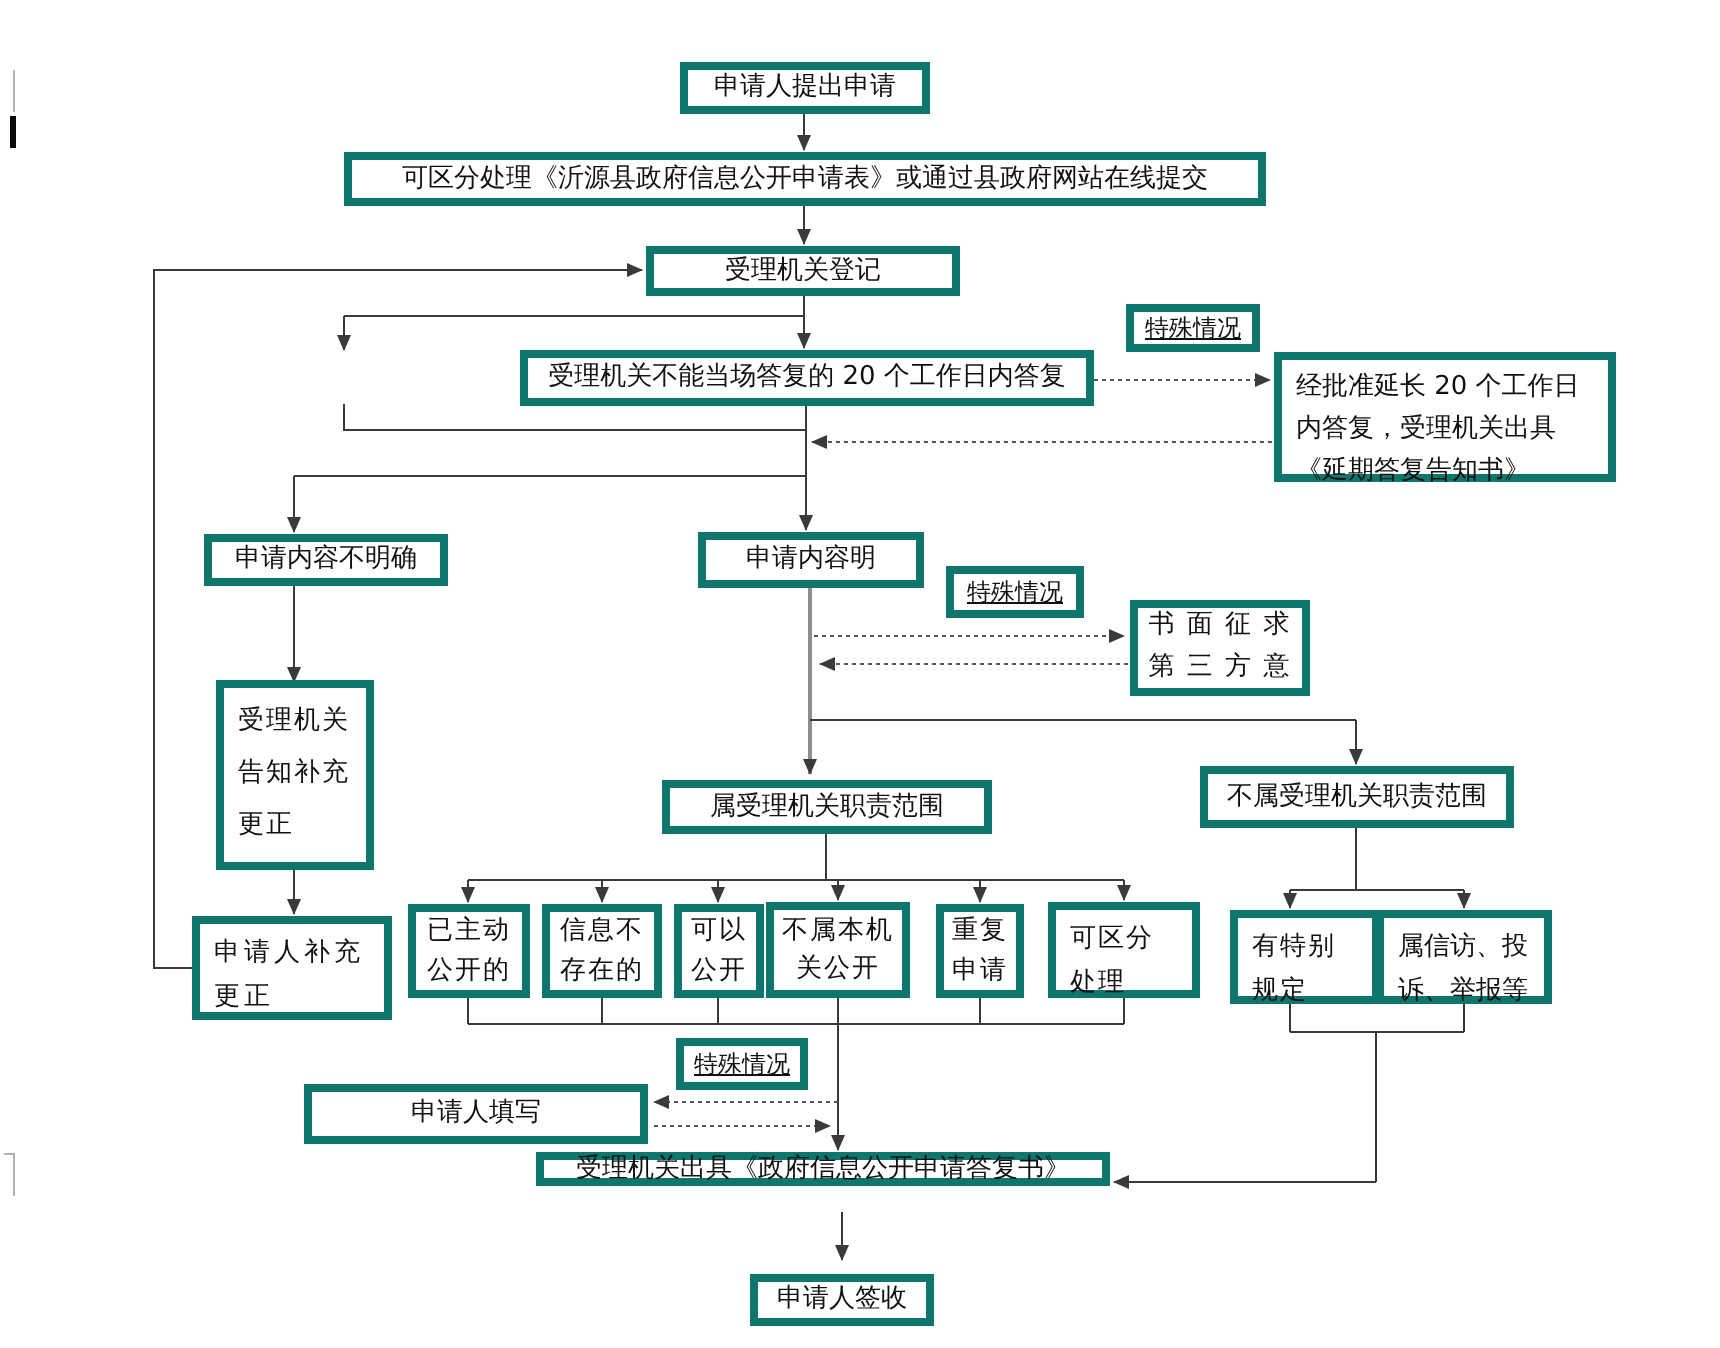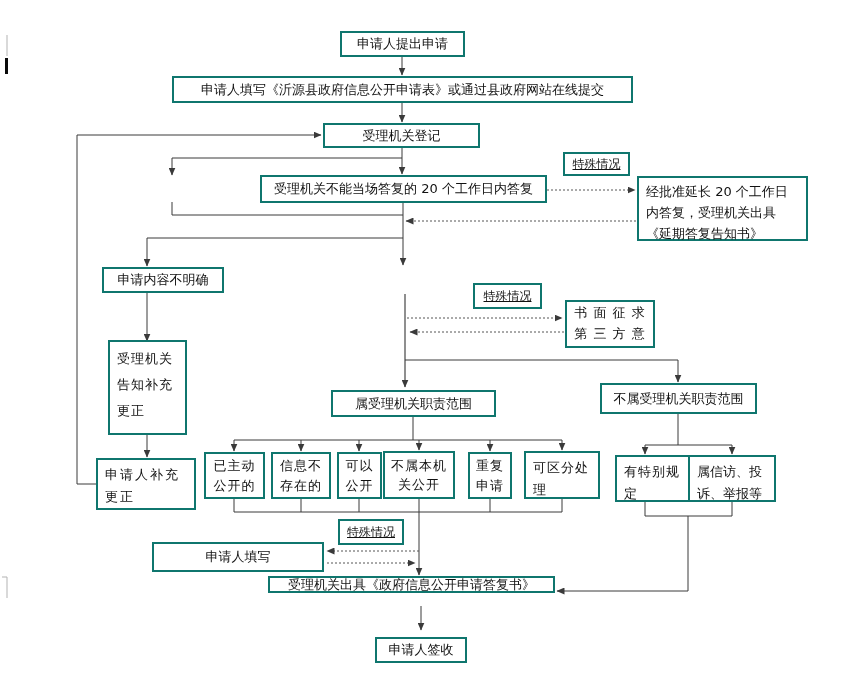--- a/index.html
+++ b/index.html
@@ -1,19 +1,19 @@
 <!DOCTYPE html>
 <html><head>
 <meta charset="utf-8">
 <style>
   html,body{margin:0;padding:0;background:#ffffff;}
   #canvas{position:relative;width:860px;height:674px;background:#ffffff;overflow:hidden;
           font-family:"DejaVu Sans",sans-serif;}
   #wires{position:absolute;left:0;top:0;width:860px;height:674px;z-index:1;}
-  .node{position:absolute;box-sizing:border-box;border:2px solid #0f766e;background:#fff;
+  .node{position:absolute;box-sizing:border-box;border:4px solid #0f766e;background:#fff;
         color:#111;font-size:13px;line-height:1.5;display:flex;align-items:center;
         justify-content:center;text-align:center;padding:1px 3px;z-index:2;}
   .ml{display:block;text-align:left;justify-content:flex-start;padding:4px 7px;}
   .lh2{line-height:2.0;}
   .lh17{line-height:1.7;}
   .lh16{line-height:1.6;}
   .sm{font-size:12px;text-decoration:underline;}
   .ls1{letter-spacing:1px;}
   .ls2{letter-spacing:2px;}
 </style>
@@ -76,33 +76,34 @@
       <path d="M636,221 H406" marker-end="url(#arr)"></path>
       <path d="M407,318 H562" marker-end="url(#arr)"></path>
       <path d="M564,332 H410" marker-end="url(#arr)"></path>
       <path d="M419,551 H327" marker-end="url(#arr)"></path>
       <path d="M327,563 H415" marker-end="url(#arr)"></path>
     </g>
   </svg>
 
   <div class="node" style="left:340px;top:31px;width:125px;height:26px">申请人提出申请</div>
 
-  <div class="node" style="left:172px;top:76px;width:461px;height:27px">申请人填写《沂源县政府信息公开申请表》或通过县政府网站在线提交</div>
+  <div class="node" style="left:172px;top:76px;width:461px;height:27px">可区分处理《沂源县政府信息公开申请表》或通过县政府网站在线提交</div>
 
   <div class="node" style="left:323px;top:123px;width:157px;height:25px">受理机关登记</div>
 
 
   <div class="node" style="left:260px;top:175px;width:287px;height:28px">受理机关不能当场答复的 20 个工作日内答复</div>
 
   <div class="node sm" style="left:563px;top:152px;width:67px;height:24px">特殊情况</div>
 
   <div class="node ml lh16" style="left:637px;top:176px;width:171px;height:65px">经批准延长 20 个工作日内答复，受理机关出具《延期答复告知书》</div>
 
   <div class="node" style="left:102px;top:267px;width:122px;height:26px">申请内容不明确</div>
 
+  <div class="node" style="left:349px;top:266px;width:113px;height:28px">申请内容明</div>
 
   <div class="node sm" style="left:473px;top:283px;width:69px;height:26px">特殊情况</div>
 
   <div class="node lh16 ls1" style="left:565px;top:300px;width:90px;height:48px">书 面 征 求 第 三 方 意</div>
 
   <div class="node ml lh2 ls1" style="left:108px;top:340px;width:79px;height:95px">受理机关告知补充更正</div>
 
   <div class="node ml lh17 ls2" style="left:96px;top:458px;width:100px;height:52px">申请人补充更正</div>
 
   <div class="node" style="left:331px;top:390px;width:165px;height:27px">属受理机关职责范围</div>

